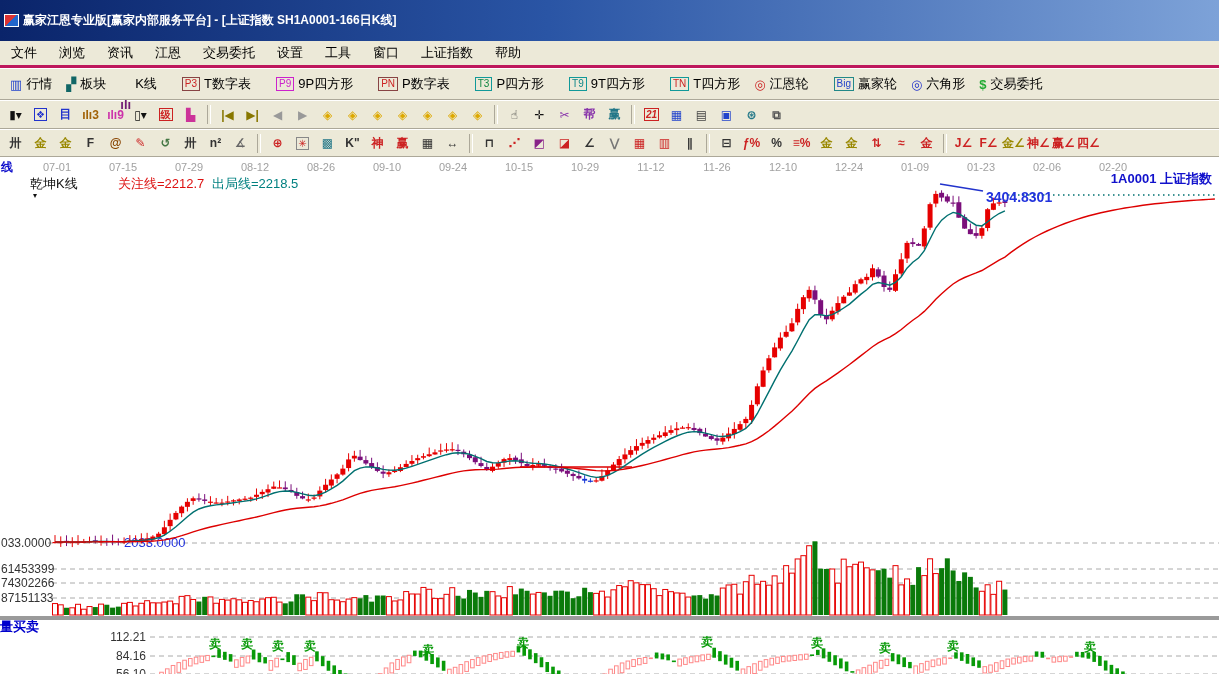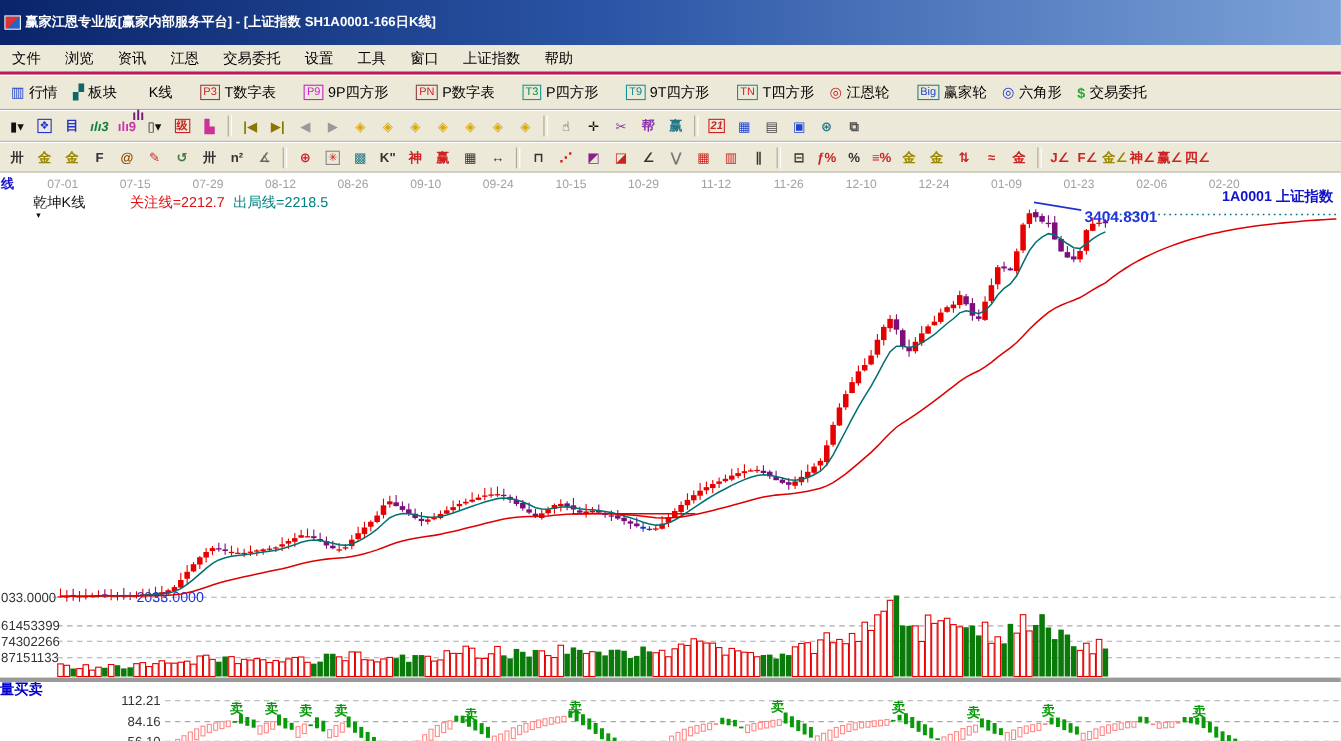--- a/index.html
+++ b/index.html
@@ -98,21 +98,21 @@
       <span class="cicon" style="color: rgb(34, 170, 51);">$</span>
       <span>交易委托</span>
     </span>
   </div>
 <div class="tb tbB" id="tbB">
     <span class="ic" style="color: rgb(17, 17, 17);">▮▾</span>
     <span class="ic ">
       <span class="icbox" style="color: rgb(34, 51, 204); border-color: rgb(34, 51, 204);">❖</span>
     </span>
     <span class="ic" style="color: rgb(34, 51, 204);">目</span>
-    <span class="ic" style="color: #15803d; font-style: italic;">ılı3</span>
+    <span class="ic" style="color: #a16207;">ılı3</span>
     <span class="ic" style="color: rgb(204, 51, 170);">ılı9</span>
     <span class="ic" style="color: rgb(17, 17, 17);">▯▾</span>
     <span class="ic ">
       <span class="icbox" style="color: rgb(204, 34, 34); border-color: rgb(204, 34, 34);">级</span>
     </span>
     <span class="ic" style="color: rgb(204, 51, 153);">▙</span>
     <span class="sep"></span>
     <span class="ic" style="color: rgb(136, 119, 0);">|◀</span>
     <span class="ic" style="color: rgb(136, 119, 0);">▶|</span>
     <span class="ic" style="color: rgb(153, 153, 153);">◀</span>

